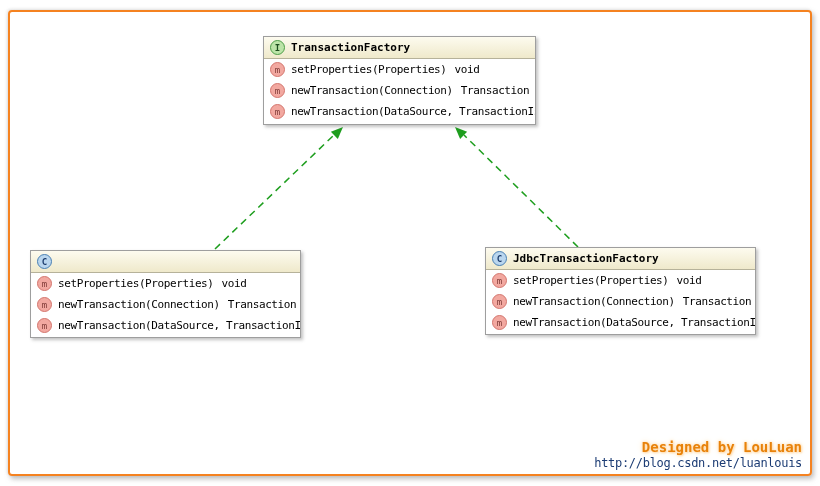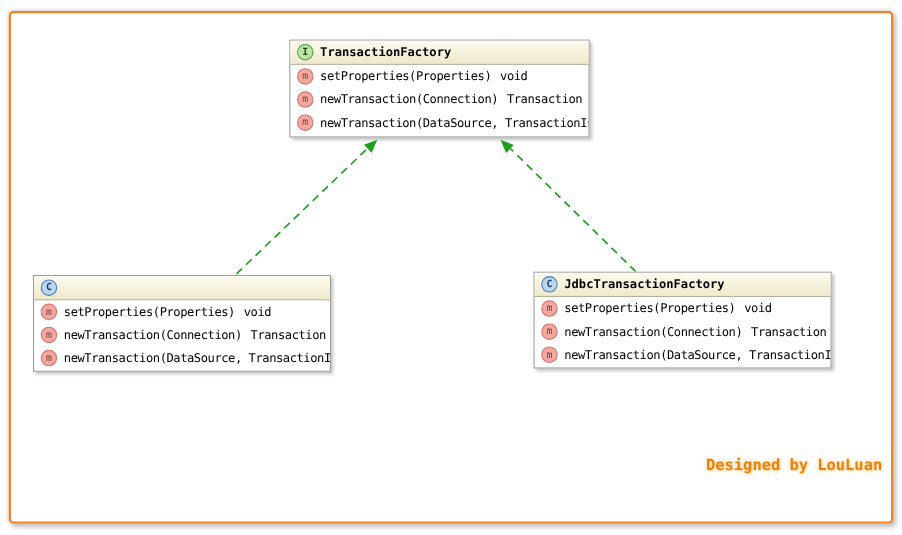--- a/index.html
+++ b/index.html
@@ -34,21 +34,21 @@
   .icon{
     display:inline-flex;align-items:center;justify-content:center;flex:0 0 auto;
     width:13px;height:13px;border-radius:50%;margin-right:6px;
     font-size:9px;font-weight:bold;letter-spacing:0;
   }
   .interface-icon{background:#BCE4A8;border:1px solid #4E9E48;color:#1E4E1E;}
   .class-icon{background:#BAD6EE;border:1px solid #4A80B4;color:#1E3E6E;}
   .method-icon{background:#F2A8A0;border:1px solid #D4766E;color:#7E3A36;font-weight:normal;}
   .sig{flex:0 0 auto;}
   .ret{flex:1 1 auto;padding-left:8px;}
-  .credit{position:absolute;right:18px;top:416px;text-align:right;line-height:15px;}
+  .credit{position:absolute;right:18px;top:440px;text-align:right;line-height:15px;}
   .credit-title{
     font-size:14px;font-weight:bold;color:#E8820A;letter-spacing:0;
     text-shadow:0 0 3px #FFD9A4,0 0 6px #FFE6C8,1px 1px 2px #FFDCAE;
   }
   .credit-url{font-size:12px;color:#1C3C74;letter-spacing:-0.3px;margin-top:1px;}
 </style>
 </head>
 <body>
 
 <div class="canvas">
@@ -122,15 +122,16 @@
     </div>
     <div class="box-row">
       <span class="icon method-icon">m</span>
       <span class="sig">newTransaction(DataSource, TransactionIso</span>
       <span class="ret"></span>
     </div>
   </div>
 
   <div class="credit">
     <div class="credit-title">Designed by LouLuan</div>
+    <div class="credit-url">http://blog.csdn.net/luanlouis</div>
   </div>
 
 </div>
 
 </body></html>

